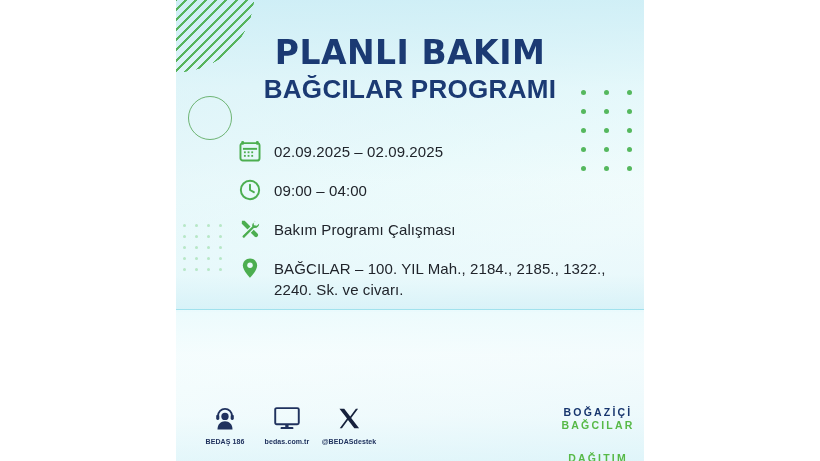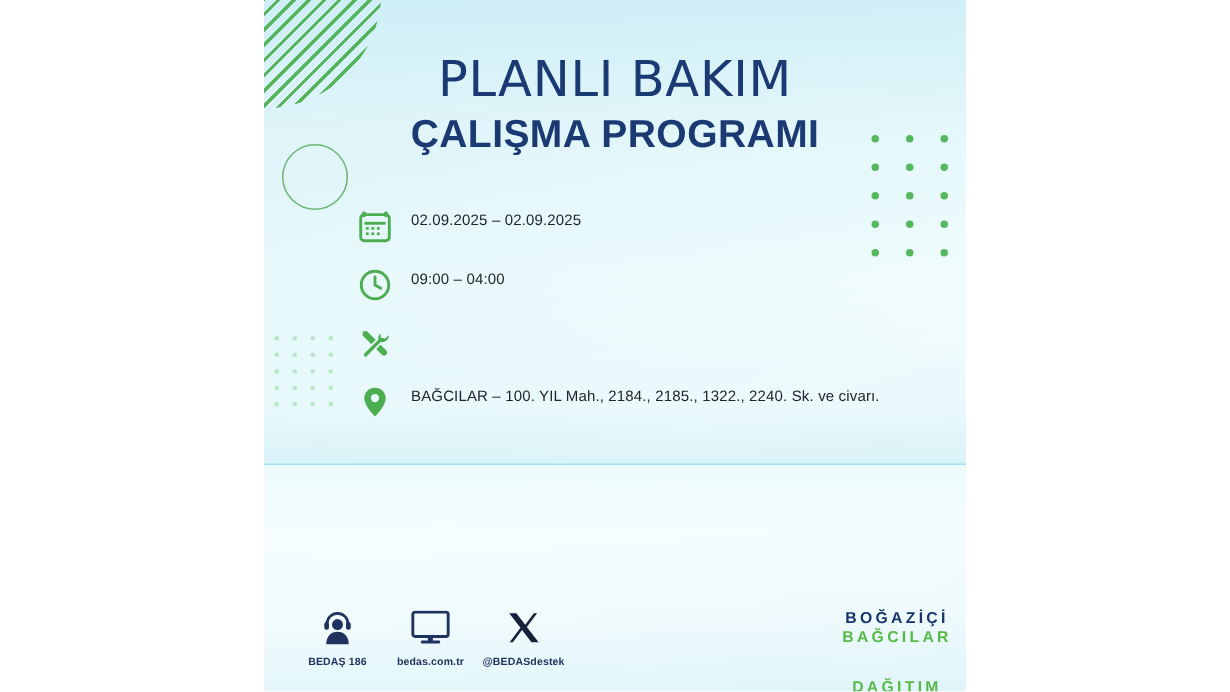--- a/index.html
+++ b/index.html
@@ -131,21 +131,21 @@
   
   #title-block {
     position: absolute;
     left: 0;
     top: 36px;
     width: 468px;
     text-align: center;
   }
   #title-main {
     font-size: 33px;
-    font-weight: normal;
+    font-weight: bold;
     letter-spacing: 0.5px;
     color: #1b3a73;
     line-height: 1.04;
     font-family: "DejaVu Sans", sans-serif;
   }
   #title-sub {
     margin-top: 5px;
     font-size: 26px;
     font-weight: bold;
     letter-spacing: 0.3px;
@@ -170,21 +170,21 @@
     flex: 0 0 24px;
     width: 24px;
     height: 24px;
     margin-right: 12px;
     display: flex;
     align-items: center;
     justify-content: center;
   }
   .info-icon svg { display: block; }
   .info-text {
-    font-size: 10px;
+    font-size: 15px;
     color: #20242b;
     line-height: 1.42;
     padding-top: 2px;
     font-family: "Liberation Sans", sans-serif;
     letter-spacing: 0.1px;
   }
 
   
   #footer-contacts {
     position: absolute;
@@ -288,21 +288,21 @@
         <span class="dot"></span>
         <span class="dot"></span>
         <span class="dot"></span>
         <span class="dot"></span>
         <span class="dot"></span>
         <span class="dot"></span>
       </div>
 
     <div id="title-block">
       <div id="title-main">PLANLI BAKIM</div>
-      <div id="title-sub">ÇALIŞMA PROGRAMI</div>
+      <div id="title-sub">BAĞCILAR PROGRAMI</div>
     </div>
 
     <div id="info-list">
 
       <div class="info-row">
         <span class="info-icon">
           <svg width="22" height="22" viewBox="0 0 24 24">
             <rect x="2.5" y="1" width="3" height="4.2" rx="1.3" fill="#4cae50"></rect>
             <rect x="18.5" y="1" width="3" height="4.2" rx="1.3" fill="#4cae50"></rect>
             <rect x="1.6" y="3.4" width="20.8" height="19" rx="2.6" fill="none" stroke="#4cae50" stroke-width="2.1"></rect>
@@ -330,20 +330,21 @@
         <span class="info-text">09:00 – 04:00</span>
       </div>
 
       <div class="info-row">
         <span class="info-icon">
           <svg width="22" height="22" viewBox="0 0 24 24">
             <path d="M3.2 3.0 L6.2 3.0 L20.4 17.2 a2.3 2.3 0 0 1 -3.2 3.2 L3.0 6.2 Z" fill="#4cae50"></path>
             <path d="M20.8 3.0 a5.4 5.4 0 0 0 -7.0 6.0 L3.6 19.0 a2.0 2.0 0 0 0 2.8 2.8 L16.4 11.6 a5.4 5.4 0 0 0 6.0 -7.0 L19.3 7.7 L16.9 7.3 L16.5 4.9 Z" fill="#4cae50" stroke="#eafafb" stroke-width="1.3"></path>
           </svg>
         </span>
+        <span class="info-text">Bakım Programı Çalışması</span>
       </div>
 
       <div class="info-row">
         <span class="info-icon">
           <svg width="22" height="22" viewBox="0 0 24 24">
             <path d="M12 1.6 C7.6 1.6 4.2 5.0 4.2 9.3 C4.2 15.0 12 22.6 12 22.6 C12 22.6 19.8 15.0 19.8 9.3 C19.8 5.0 16.4 1.6 12 1.6 Z" fill="#4cae50"></path>
             <circle cx="12" cy="9.1" r="3.0" fill="#eafafb"></circle>
           </svg>
         </span>
         <span class="info-text">BAĞCILAR – 100. YIL Mah., 2184., 2185., 1322., 2240. Sk. ve civarı.</span>

